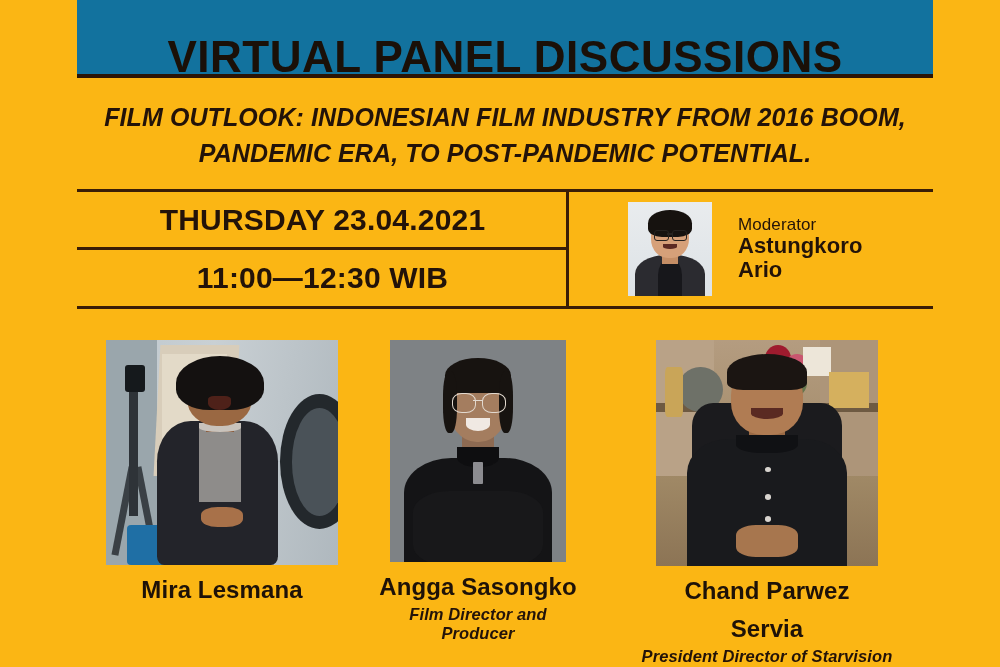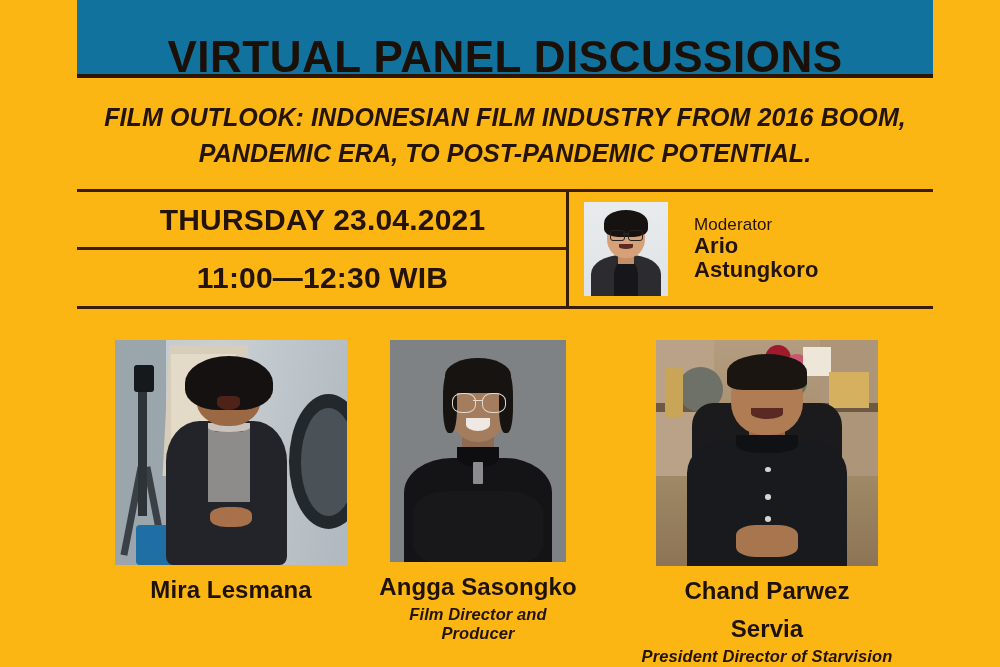--- a/index.html
+++ b/index.html
@@ -95,27 +95,27 @@
     font-size: 30px;
     letter-spacing: 0.2px;
     white-space: nowrap;
   }
   .cell-date { top: 192px; height: 55px; }
   .cell-time { top: 250px; height: 56px; }
 
   
   .moderator-block {
     position: absolute;
-    left: 538px;
+    left: 570px;
     top: 192px;
     width: 363px;
     height: 114px;
     display: flex;
     align-items: center;
-    padding-left: 46px;
+    padding-left: 58px;
     box-sizing: border-box;
   }
   .moderator-photo {
     width: 84px;
     height: 94px;
     flex: 0 0 auto;
     position: relative;
     overflow: hidden;
     background: #DFE3E6;
   }
@@ -141,21 +141,21 @@
     left: 77px;
     top: 340px;
     width: 856px;
     height: 320px;
   }
   .panelist {
     position: absolute;
     top: 0;
     text-align: center;
   }
-  .panelist-1 { left: 24px;  width: 260px; }
+  .panelist-1 { left: 15px;  width: 260px; }
   .panelist-2 { left: 296px; width: 210px; }
   .panelist-3 { left: 560px; width: 260px; }
 
   .panelist-photo {
     position: relative;
     overflow: hidden;
     margin: 0 auto;
     background: #9a9a9a;
   }
   .p1-photo { width: 232px; height: 225px; }
@@ -288,22 +288,22 @@
       <div class="ph mod-neck"></div>
       <div class="ph mod-head"></div>
       <div class="ph mod-hair"></div>
       <div class="ph mod-gl-l"></div>
       <div class="ph mod-gl-r"></div>
       <div class="ph mod-gl-b"></div>
       <div class="ph mod-mouth"></div>
     </div>
     <div class="moderator-text">
       <div class="moderator-role">Moderator</div>
+      <div class="moderator-name">Astungkoro</div>
       <div class="moderator-name">Ario</div>
-      <div class="moderator-name">Astungkoro</div>
     </div>
   </div>
 
   <div class="panelists">
 
     <div class="panelist panelist-1">
       <div class="panelist-photo p1-photo">
         <div class="ph p1-bg"></div>
         <div class="ph p1-wallL"></div>
         <div class="ph p1-board"></div>

